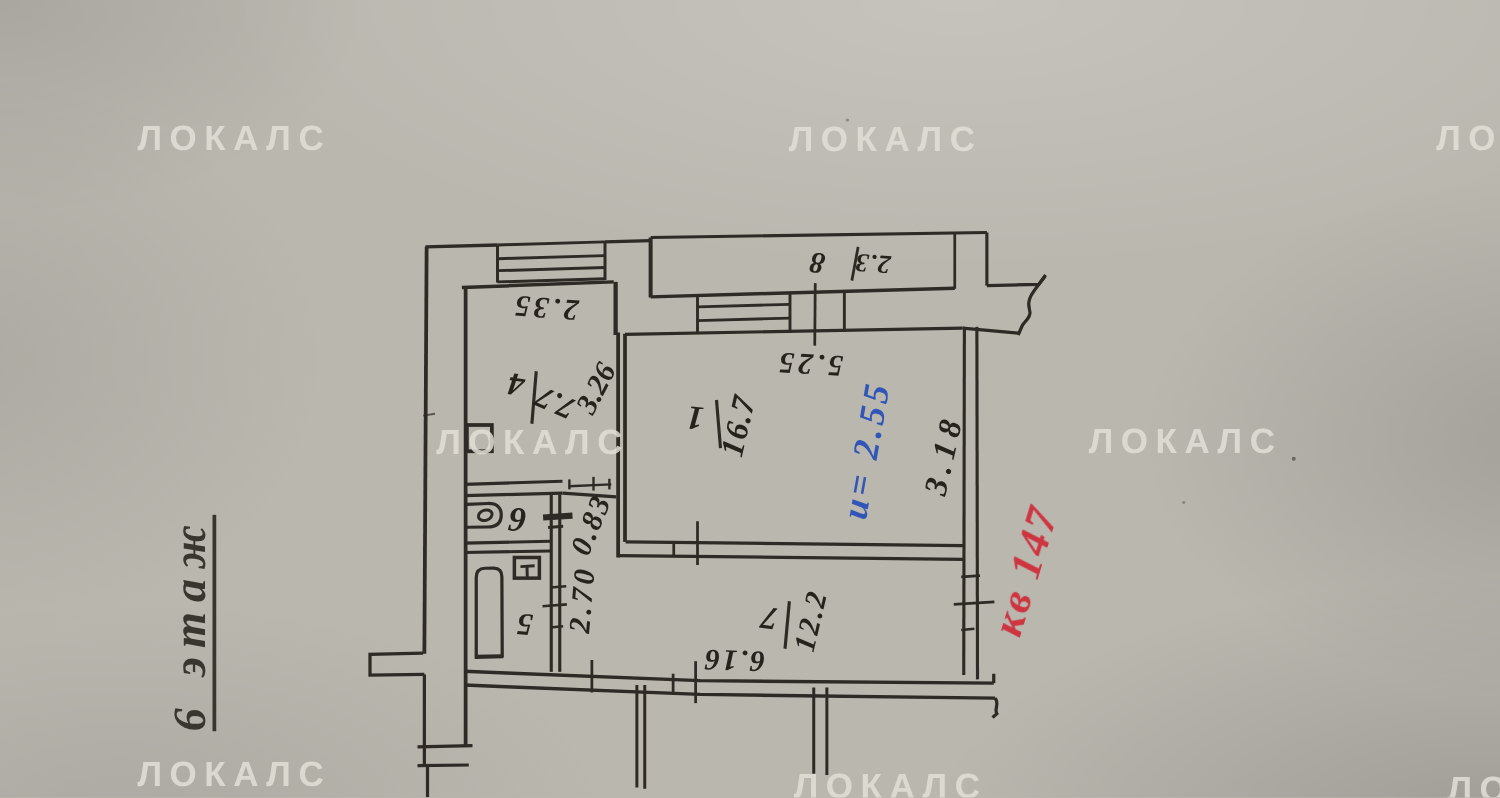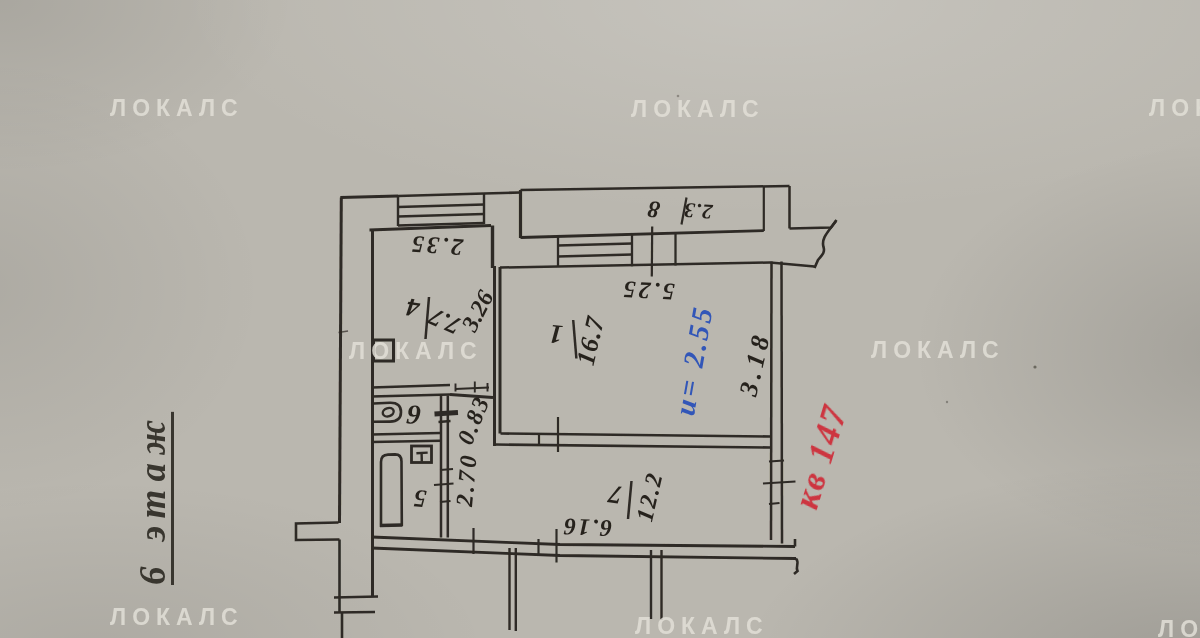--- a/index.html
+++ b/index.html
@@ -7,21 +7,21 @@
     font-family:"Liberation Sans",sans-serif;
     background:
       radial-gradient(80% 55% at 64% 0%, rgba(255,255,255,.17), rgba(255,255,255,0) 62%),
       radial-gradient(38% 42% at 0% 0%, rgba(0,0,0,.09), rgba(0,0,0,0) 65%),
       radial-gradient(45% 55% at 103% 55%, rgba(0,0,0,.12), rgba(0,0,0,0) 60%),
       radial-gradient(70% 60% at 100% 105%, rgba(0,0,0,.15), rgba(0,0,0,0) 55%),
       radial-gradient(55% 45% at 8% 102%, rgba(0,0,0,.07), rgba(0,0,0,0) 60%),
       radial-gradient(40% 60% at -2% 45%, rgba(0,0,0,.07), rgba(0,0,0,0) 60%),
       #bab7af;}
   .wm{position:absolute;font-family:"Liberation Sans",sans-serif;font-weight:bold;
-      font-size:23px;line-height:1;letter-spacing:6px;color:rgba(226,223,215,0.85);white-space:nowrap;z-index:5;}
+      font-size:28px;line-height:1;letter-spacing:6px;color:rgba(226,223,215,0.85);white-space:nowrap;z-index:5;}
   .hand{position:absolute;font-family:"Liberation Serif",serif;font-style:italic;font-weight:bold;
       color:#28241f;white-space:nowrap;}
 </style>
 </head>
 <body>
 
 <div class="wm" style="left:110px;top:97px;">ЛОКАЛС</div>
 
 <div class="wm" style="left:631px;top:98px;">ЛОКАЛС</div>
 

